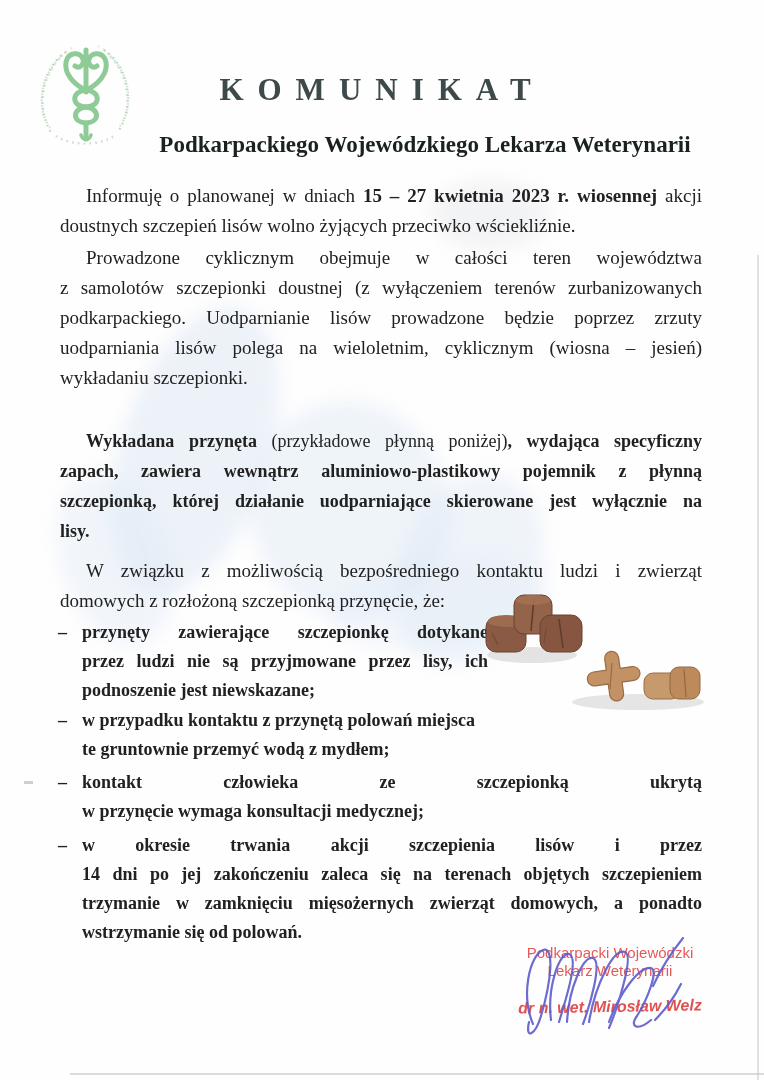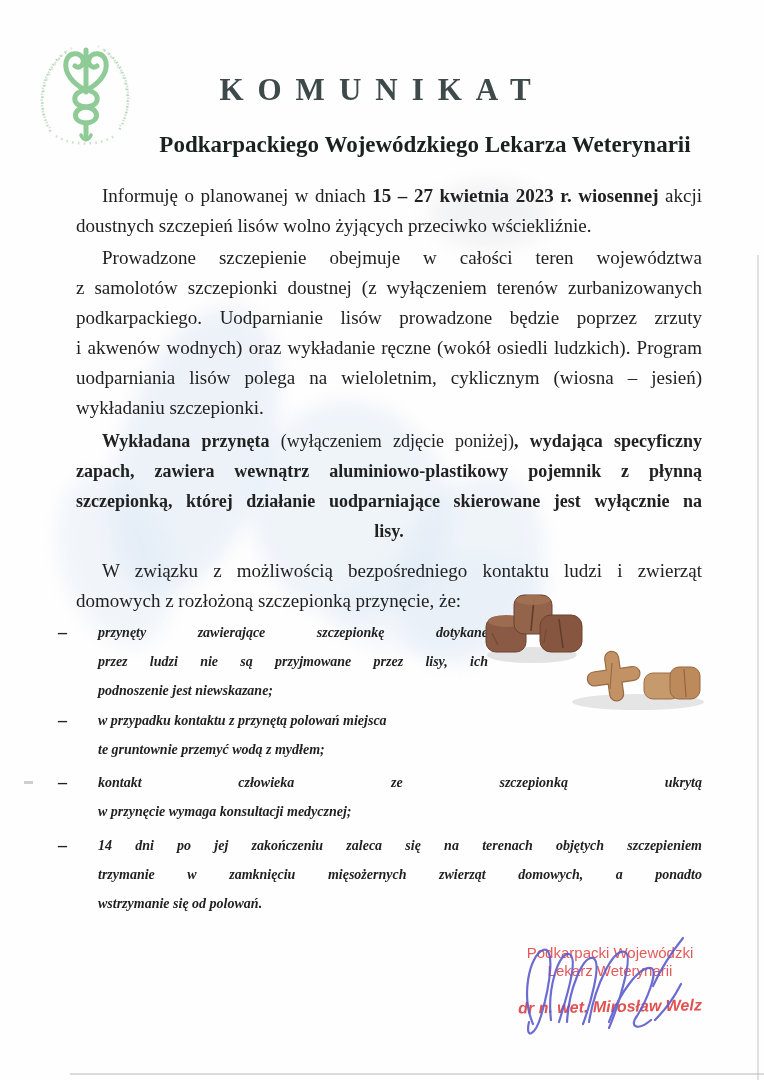--- a/index.html
+++ b/index.html
@@ -8,31 +8,31 @@
   
   .wm{position:absolute;border-radius:50%;filter:blur(9px);z-index:0;}
   
   .logo{position:absolute;left:26px;top:36px;z-index:2;}
   .title{position:absolute;left:0;top:72px;width:764px;text-align:center;z-index:2;
          font-size:31px;font-weight:700;letter-spacing:14px;color:#3e4a4a;}
   .subtitle{position:absolute;left:0;top:132px;width:764px;text-align:center;z-index:2;
          font-size:23px;font-weight:700;color:#1a2220;padding-left:43px;}
   
   .para{position:absolute;left:60px;width:642px;z-index:2;}
-  .line{display:block;font-size:19px;line-height:30px;margin-left:16px;}
+  .line{display:block;font-size:19px;line-height:30px;}
   .j{text-align:justify;text-align-last:justify;text-justify:inter-word;}
   .nw{white-space:nowrap;}
   .ind{text-indent:26px;}
-  .bold{font-weight:700;text-align:center;}
+  .bold{font-weight:700;}
   .p3 .line{font-size:18px;}
   
   .bullet{position:absolute;left:58px;display:flex;z-index:2;font-weight:700;}
   .bullet .marker{flex:none;width:24px;font-size:18px;line-height:29px;font-weight:700;}
   .bullet .btxt{flex:none;}
-  .bullet .line{font-size:14px;line-height:29px;font-style:italic;}
+  .bullet .line{font-size:18px;line-height:29px;}
   .w-narrow{width:406px;}
   .w-wide{width:620px;}
   
   .photo{position:absolute;z-index:2;}
   
   .stamp{position:absolute;left:500px;top:944px;width:220px;text-align:center;z-index:2;
          font-family:"Liberation Sans",sans-serif;font-size:15px;line-height:18px;
          color:#e04c4c;opacity:.92;}
   .stamp-name{position:absolute;left:500px;top:998px;width:220px;text-align:center;z-index:2;
          font-family:"Liberation Sans",sans-serif;font-size:16px;font-weight:700;
@@ -78,30 +78,29 @@
 
   <div class="title">KOMUNIKAT</div>
   <div class="subtitle">Podkarpackiego Wojewódzkiego Lekarza Weterynarii</div>
 
   <div class="para" style="top:181px;">
     <span class="line j ind"><span>Informuję o planowanej w dniach </span><span class="bold">15 – 27 kwietnia 2023 r. wiosennej</span><span> akcji</span></span>
     <span class="line nw">doustnych szczepień lisów wolno żyjących przeciwko wściekliźnie.</span>
   </div>
 
   <div class="para" style="top:243px;">
-    <span class="line j ind">Prowadzone szczepienie obejmuje w całości teren województwa</span>
+    <span class="line j ind">Prowadzone cyklicznym obejmuje w całości teren województwa</span>
     <span class="line j">z samolotów szczepionki doustnej (z wyłączeniem terenów zurbanizowanych</span>
     <span class="line j">podkarpackiego. Uodparnianie lisów prowadzone będzie poprzez zrzuty</span>
-    <span class="line j">i akwenów wodnych) oraz wykładanie ręczne (wokół osiedli ludzkich). Program</span>
     <span class="line j">uodparniania lisów polega na wieloletnim, cyklicznym (wiosna – jesień)</span>
     <span class="line nw">wykładaniu szczepionki.</span>
   </div>
 
   <div class="para p3" style="top:426px;">
-    <span class="line j ind"><span class="bold">Wykładana przynęta </span><span>(wyłączeniem zdjęcie poniżej)</span><span class="bold">, wydająca specyficzny</span></span>
+    <span class="line j ind"><span class="bold">Wykładana przynęta </span><span>(przykładowe płynną poniżej)</span><span class="bold">, wydająca specyficzny</span></span>
     <span class="line j bold">zapach, zawiera wewnątrz aluminiowo-plastikowy pojemnik z płynną</span>
     <span class="line j bold">szczepionką, której działanie uodparniające skierowane jest wyłącznie na</span>
     <span class="line nw bold">lisy.</span>
   </div>
 
   <div class="para" style="top:556px;">
     <span class="line j ind">W związku z możliwością bezpośredniego kontaktu ludzi i zwierząt</span>
     <span class="line nw">domowych z rozłożoną szczepionką przynęcie, że:</span>
   </div>
 
@@ -126,20 +125,21 @@
     <span class="marker">–</span>
     <span class="btxt w-wide">
       <span class="line j">kontakt człowieka ze szczepionką ukrytą</span>
       <span class="line nw">w przynęcie wymaga konsultacji medycznej;</span>
     </span>
   </div>
 
   <div class="bullet" style="top:831px;">
     <span class="marker">–</span>
     <span class="btxt w-wide">
+      <span class="line j">w okresie trwania akcji szczepienia lisów i przez</span>
       <span class="line j">14 dni po jej zakończeniu zaleca się na terenach objętych szczepieniem</span>
       <span class="line j">trzymanie w zamknięciu mięsożernych zwierząt domowych, a ponadto</span>
       <span class="line nw">wstrzymanie się od polowań.</span>
     </span>
   </div>
 
   <svg class="photo" style="left:484px;top:593px;" width="100" height="72" viewBox="0 0 100 72">
     <ellipse cx="48" cy="62" rx="45" ry="8" fill="#dedede" opacity=".85"></ellipse>
     <rect x="2" y="24" width="40" height="35" rx="10" fill="#8a5a44" stroke="#6b4231" stroke-width="1"></rect>
     <ellipse cx="22" cy="28" rx="18" ry="6" fill="#9c6b50"></ellipse>

